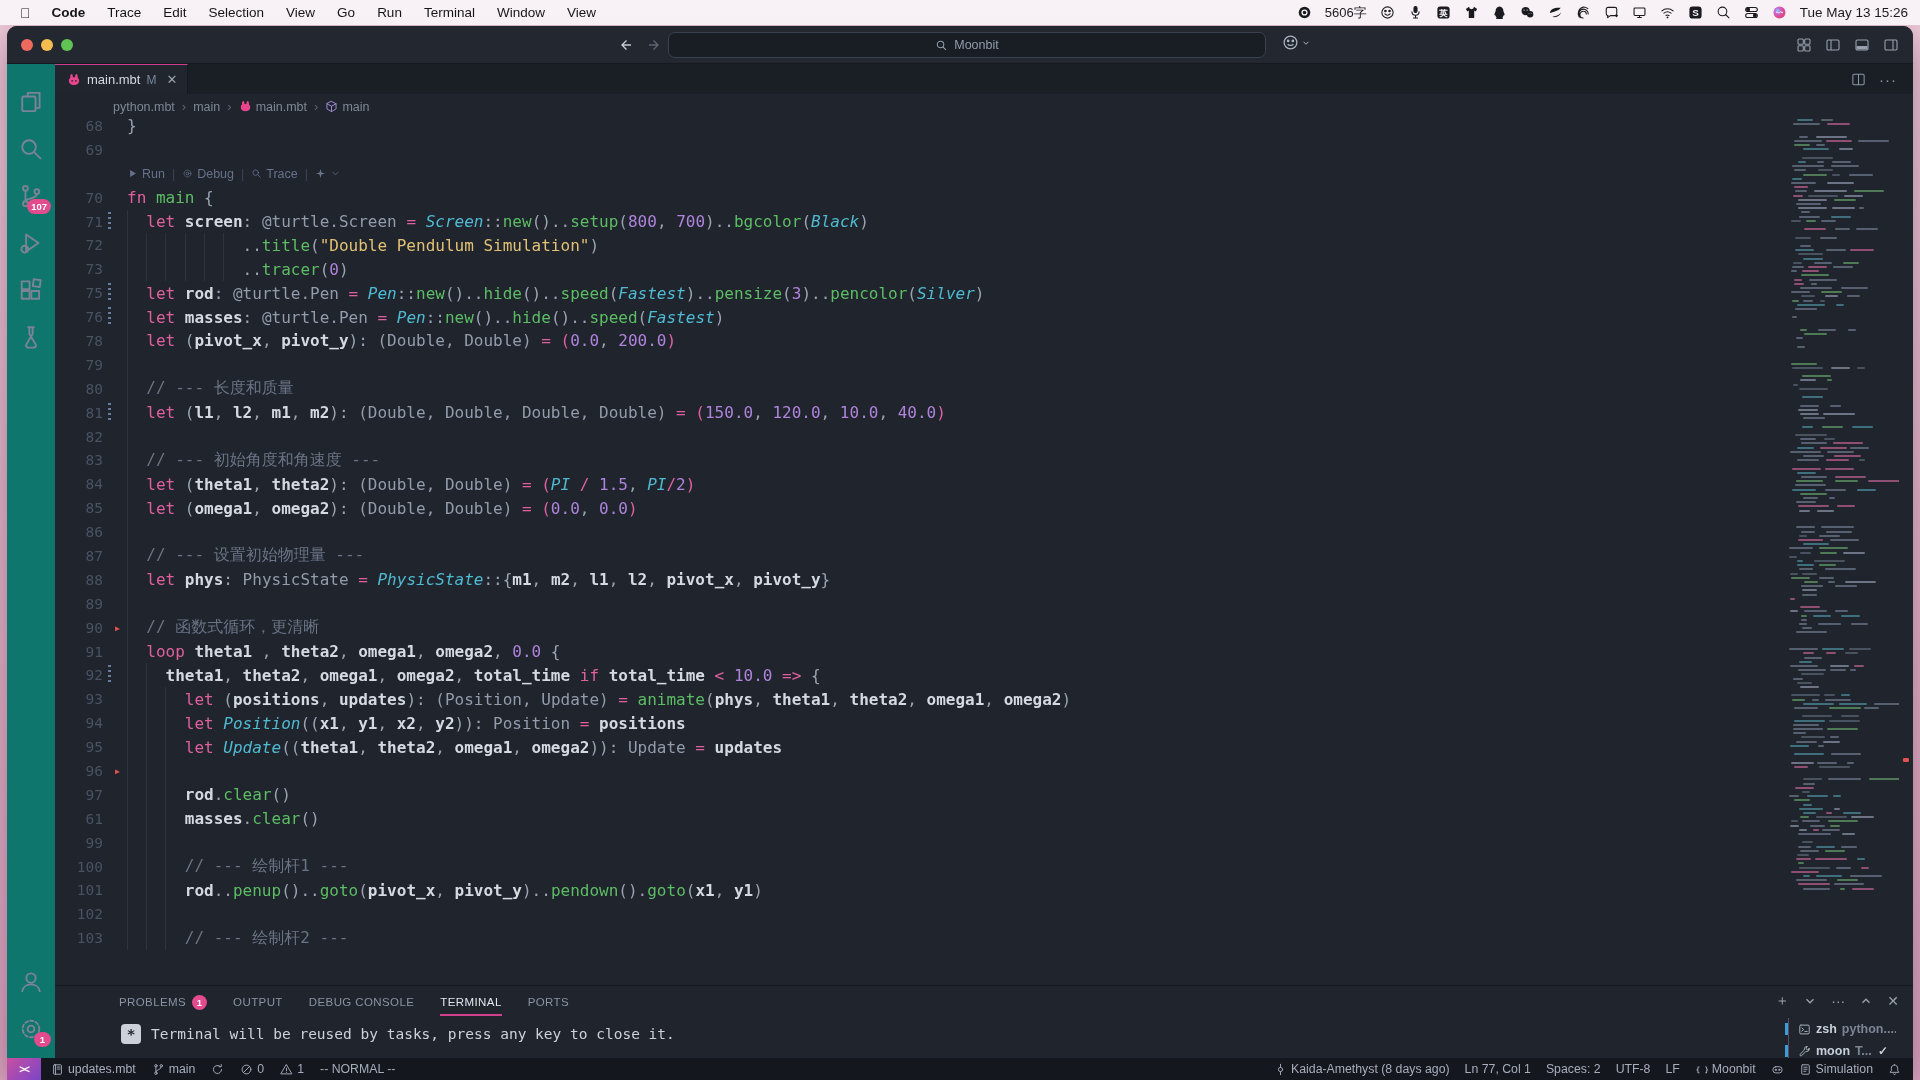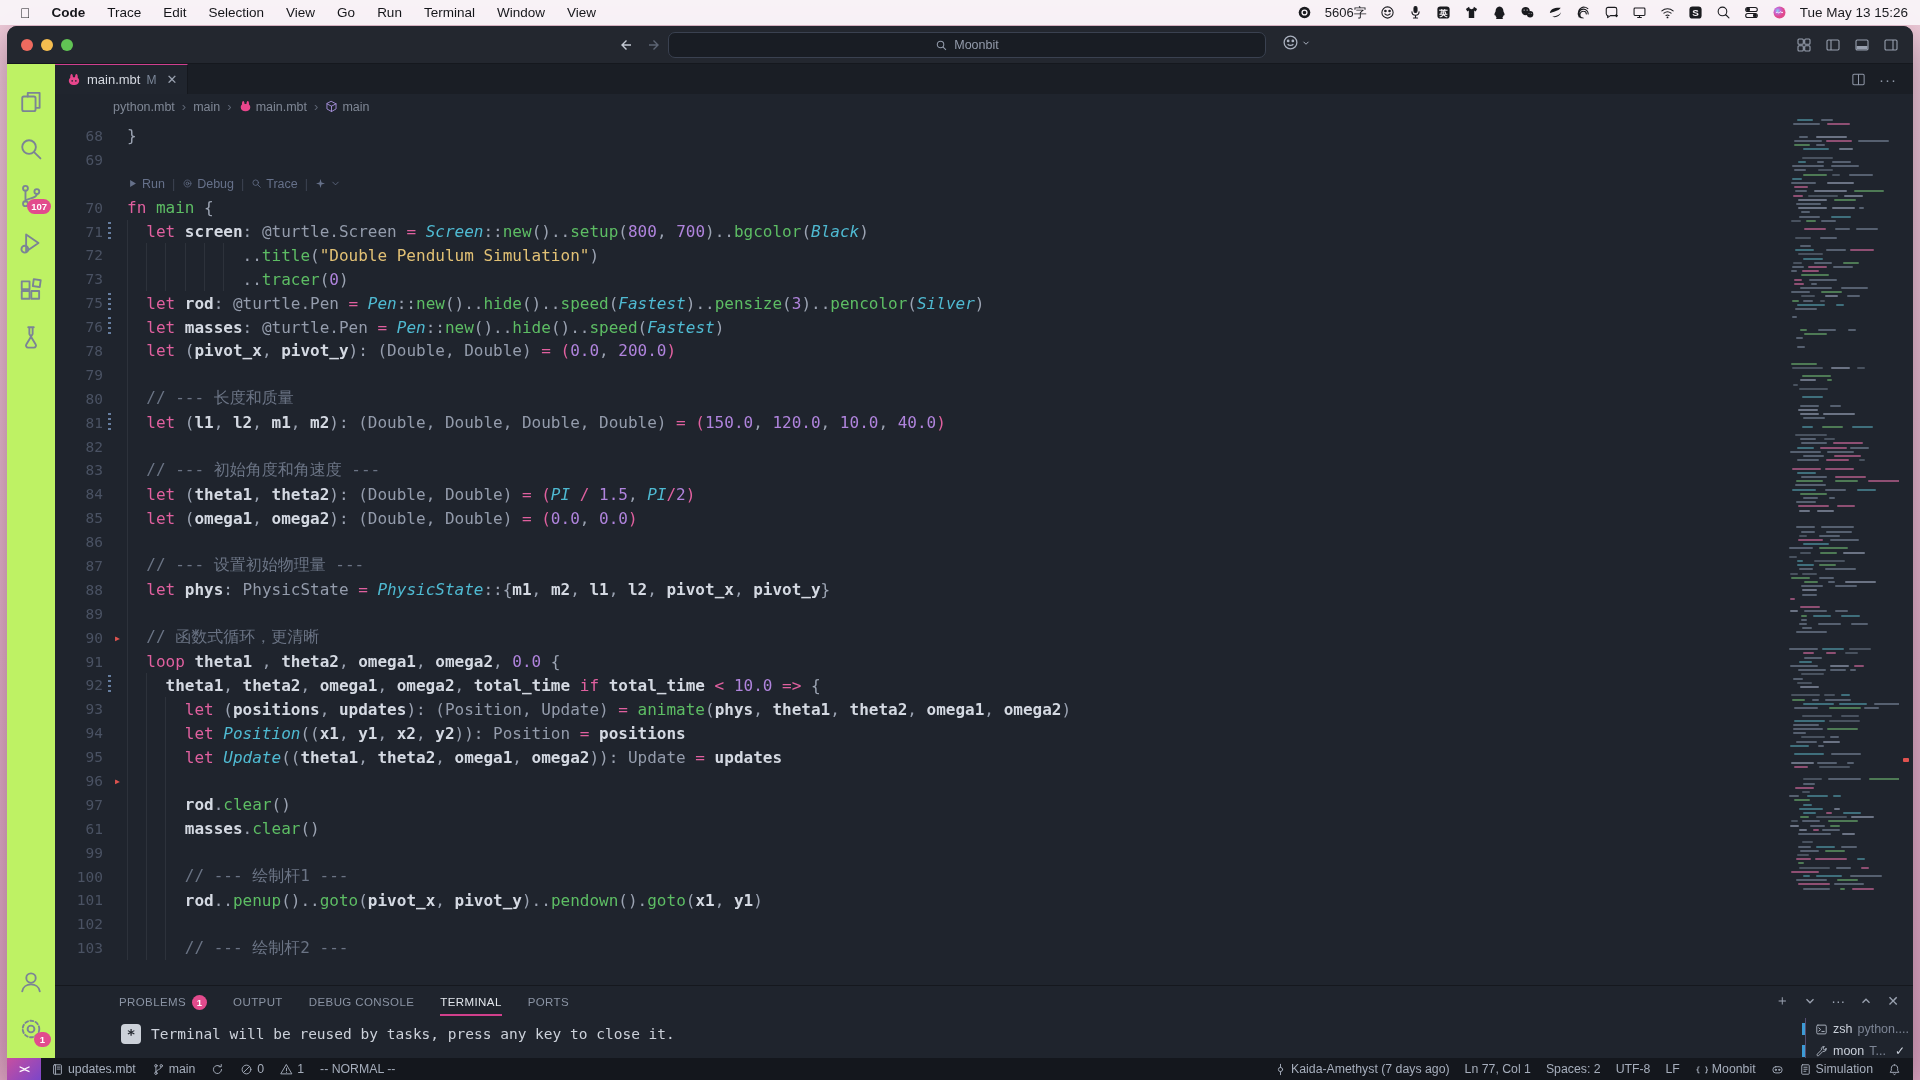--- a/index.html
+++ b/index.html
@@ -41,21 +41,21 @@
   .searchbox .ic svg { width:13px; height:13px; }
   .account-btn { position:absolute; left:calc(50% + 322px); top:8px; display:flex; align-items:center; gap:2px; color:#aab1bf; }
   .account-btn .ic svg { width:17px; height:17px; }
   .account-btn .chev svg { width:10px; height:10px; }
   .layout-btns { position:absolute; right:14px; top:0; height:38px; display:flex; align-items:center; gap:13px; color:#98a0af; }
   .layout-btns .ic svg { width:16px; height:16px; }
 
   .mainrow { flex:1; display:flex; min-height:0; }
 
   
-  .activitybar { width:48px; background:#bef264; flex:none; display:flex; flex-direction:column; align-items:center; padding-top:14px; }
+  .activitybar { width:48px; background:#0f766e; flex:none; display:flex; flex-direction:column; align-items:center; padding-top:14px; }
   .ab-item { position:relative; width:48px; height:47px; display:flex; align-items:center; justify-content:center; color:#7b8495; }
   .ab-item svg { width:26px; height:26px; }
   .ab-badge { position:absolute; right:4px; bottom:5px; min-width:17px; height:15px; padding:0 4px;
     border-radius:9px; background:#e24b8d; color:#fff; font-size:9.5px; font-weight:700;
     display:flex; align-items:center; justify-content:center; }
   .ab-bottom { margin-top:auto; margin-bottom:6px; display:flex; flex-direction:column; align-items:center; }
 
   .editorcol { flex:1; display:flex; flex-direction:column; min-width:0; }
 
   
@@ -72,21 +72,21 @@
   
   .breadcrumbs { height:25px; flex:none; display:flex; align-items:center; gap:7px;
     padding-left:58px; font-size:12.5px; color:#7f8795; }
   .bc-sep { color:#5d6574; font-size:13px; }
   .bc-item { display:flex; align-items:center; gap:4px; }
   .bc-item .ic svg { width:13px; height:13px; }
 
   
   .editorarea { flex:1; position:relative; display:flex; min-height:0; overflow:hidden; }
   .codepane { flex:1; position:relative; overflow:hidden;
-    font-family:"DejaVu Sans Mono", monospace; font-size:16px;margin-top:10px; }
+    font-family:"DejaVu Sans Mono", monospace; font-size:16px; }
   .codescroll { margin-top:-5px; }
   .crow { position:relative; height:23.9px; display:flex; align-items:center; white-space:pre; }
   .crow.cur { background:rgba(200,212,235,.055); box-shadow:inset 0 1px 0 rgba(255,255,255,.06), inset 0 -1px 0 rgba(255,255,255,.06); }
   .lnum { width:48px; flex:none; text-align:right; color:#4a5263; font-size:14.5px; }
   .crow.cur .lnum { color:#c6ccd8; }
   .lpad { width:24px; flex:none; position:relative; height:100%; }
   .modbar { position:absolute; left:5px; top:2px; bottom:2px; width:3px;
     background:repeating-linear-gradient(180deg,#7e9cc6 0 2px, transparent 2px 5px); opacity:.75; }
   .rmark { position:absolute; left:12px; top:50%; transform:translateY(-50%); color:#df5450; font-size:8px; }
   .ctext { position:relative; z-index:2; }
@@ -117,21 +117,21 @@
   .ptab.active { color:#e2e6ec; box-shadow:inset 0 -2px 0 #d1408c; }
   .ptab-badge { min-width:15px; height:15px; padding:0 4px; border-radius:8px; background:#e24b8d;
     color:#fff; font-size:9.5px; font-weight:700; display:flex; align-items:center; justify-content:center; }
   .panel-actions { position:absolute; right:14px; top:0; height:30px; display:flex; align-items:center; gap:14px; color:#9aa2b0; }
   .panel-actions .ic svg { width:14px; height:14px; }
   .panel-actions .tx { font-size:14px; }
   .term-msg { position:absolute; left:66px; top:38px; display:flex; align-items:center; gap:10px;
     font-family:"DejaVu Sans Mono", monospace; font-size:14.5px; color:#ccd1da; }
   .term-msg-box { width:20px; height:20px; background:#ccd1d9; color:#22262e; border-radius:4px;
     display:flex; align-items:center; justify-content:center; font-weight:700; }
-  .term-side { position:absolute; right:0; top:32px; bottom:0; width:108px; border-left:1px solid #544d70; }
+  .term-side { position:absolute; right:17px; top:32px; bottom:0; width:108px; border-left:1px solid #544d70;font-weight:bold; }
   .ts-row { position:relative; height:22px; display:flex; align-items:center; gap:5px; padding-left:9px;
     font-size:12.5px; color:#aeb5c2; }
   .ts-row .ic svg { width:13px; height:13px; }
   .ts-name { color:#c9cfd9; } .ts-desc { color:#7d8595; white-space:nowrap; overflow:hidden; }
   .ts-check { margin-left:auto; padding-right:8px; color:#c9cfd9; font-size:12px; }
   .ts-dec { position:absolute; left:-4px; top:5px; width:3px; height:12px; background:#3d9bd5; }
 
   
   .statusbar { height:22px; flex:none; background:#14171d; display:flex; align-items:center;
     font-size:12.3px; color:#a6aebc; }
@@ -1258,21 +1258,21 @@
         </span>
       </div>
     <div class="sb-right" id="sb-right">
         <span class="sb-item">
           <span class="ic ">
             <svg viewBox="0 0 16 16" fill="none" stroke="currentColor" stroke-width="1.15" stroke-linecap="round" stroke-linejoin="round">
               <circle cx="8" cy="8" r="2.6"></circle>
               <path d="M8 1.6v3.8M8 10.6v3.8"></path>
             </svg>
           </span>
-          <span>Kaida-Amethyst (7 days ago)</span>
+          <span>Kaida-Amethyst (8 days ago)</span>
         </span>
         <span class="sb-item">
           <span>Ln 77, Col 1</span>
         </span>
         <span class="sb-item">
           <span>Spaces: 2</span>
         </span>
         <span class="sb-item">
           <span>UTF-8</span>
         </span>

